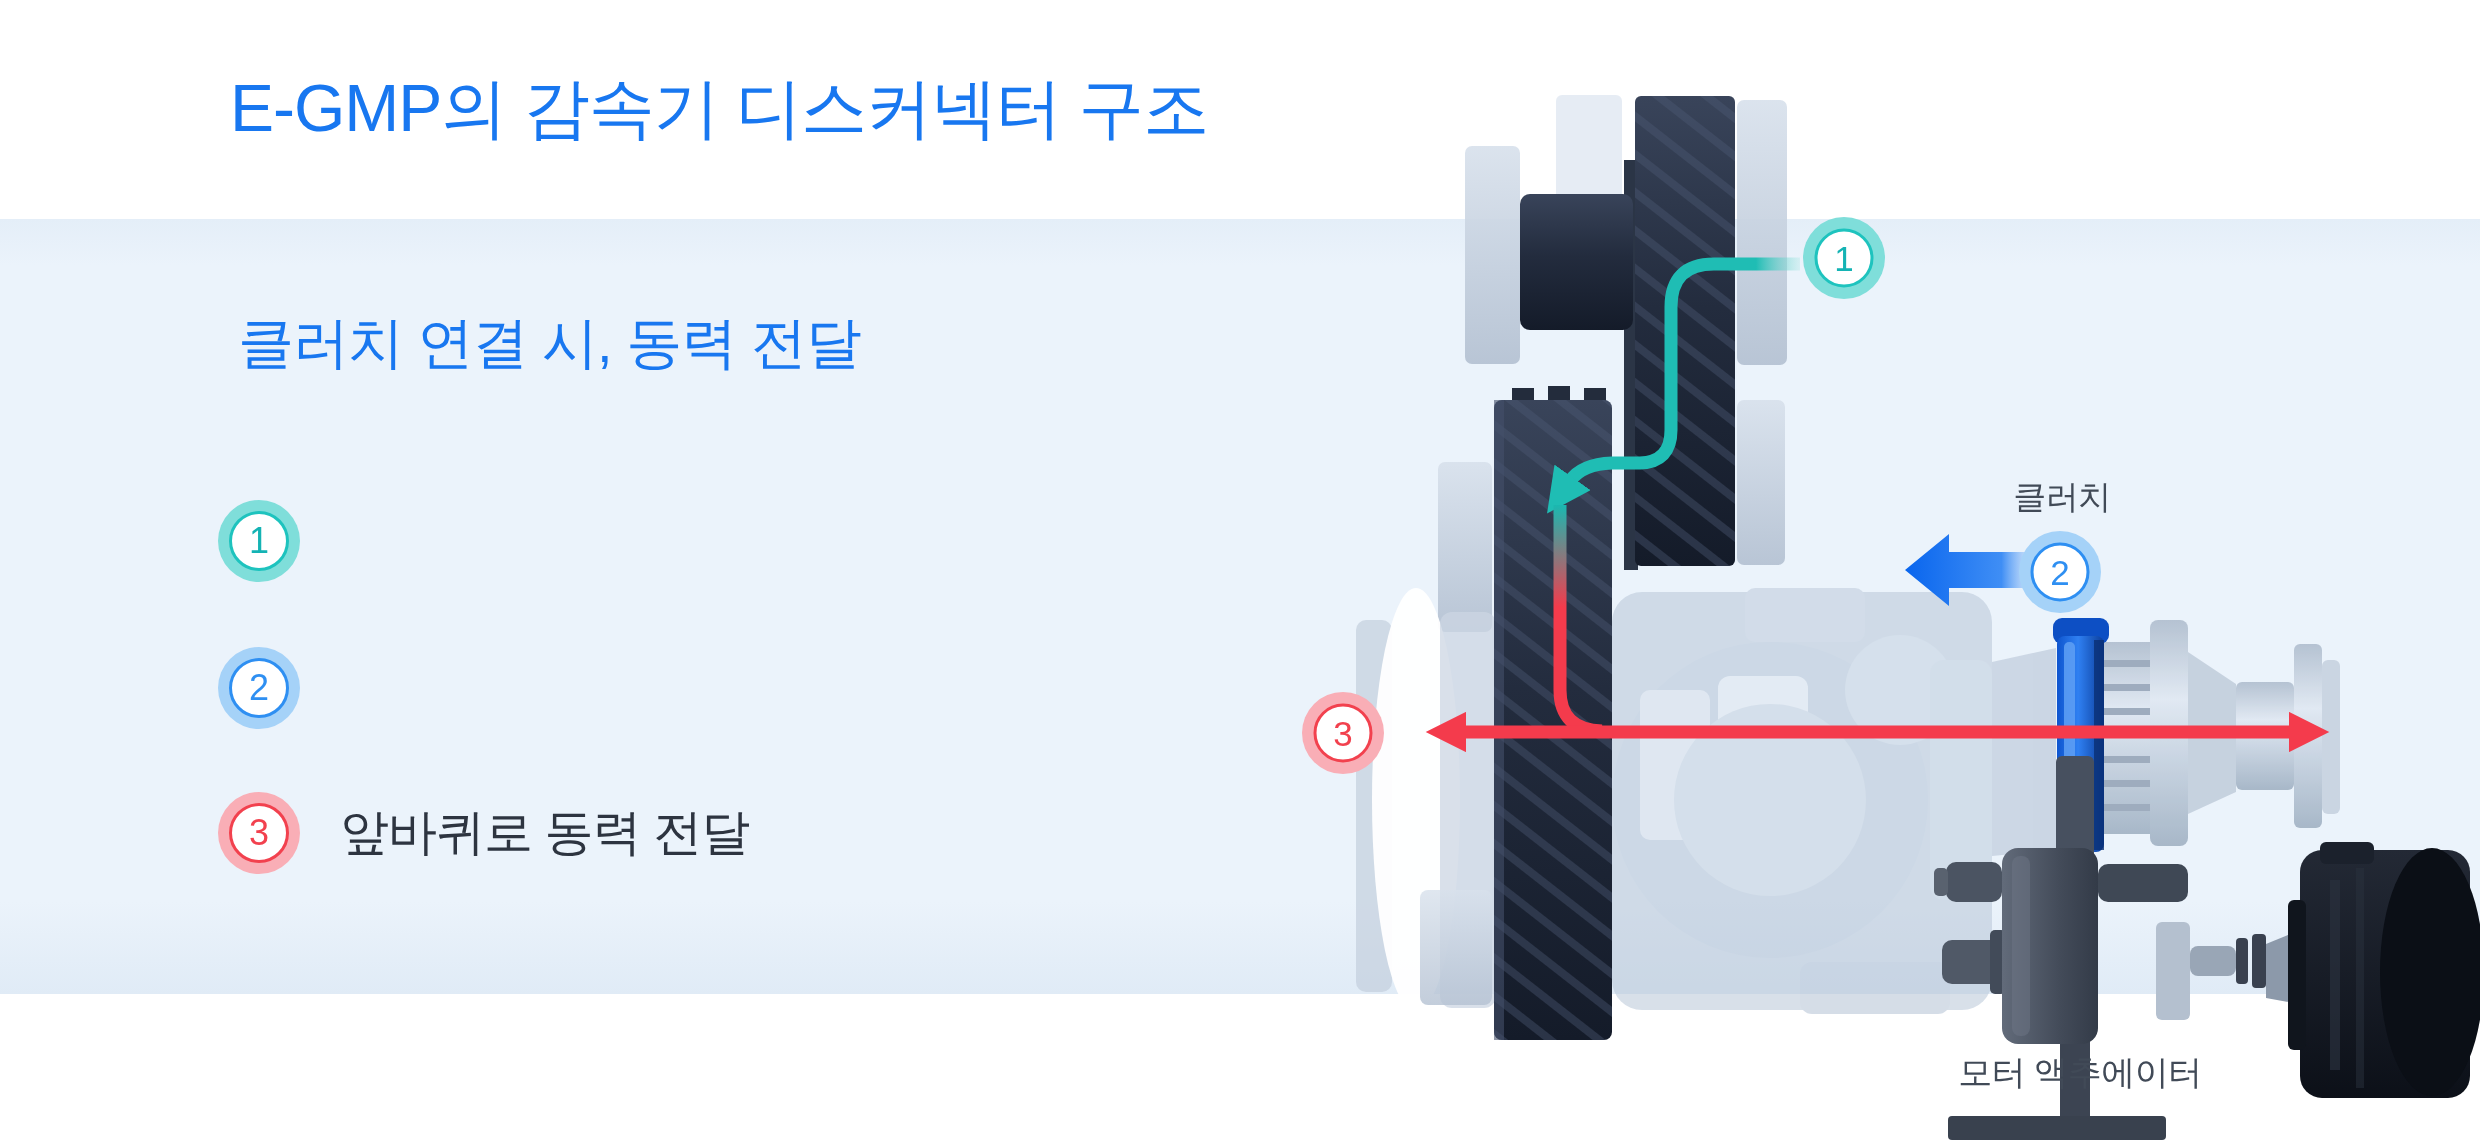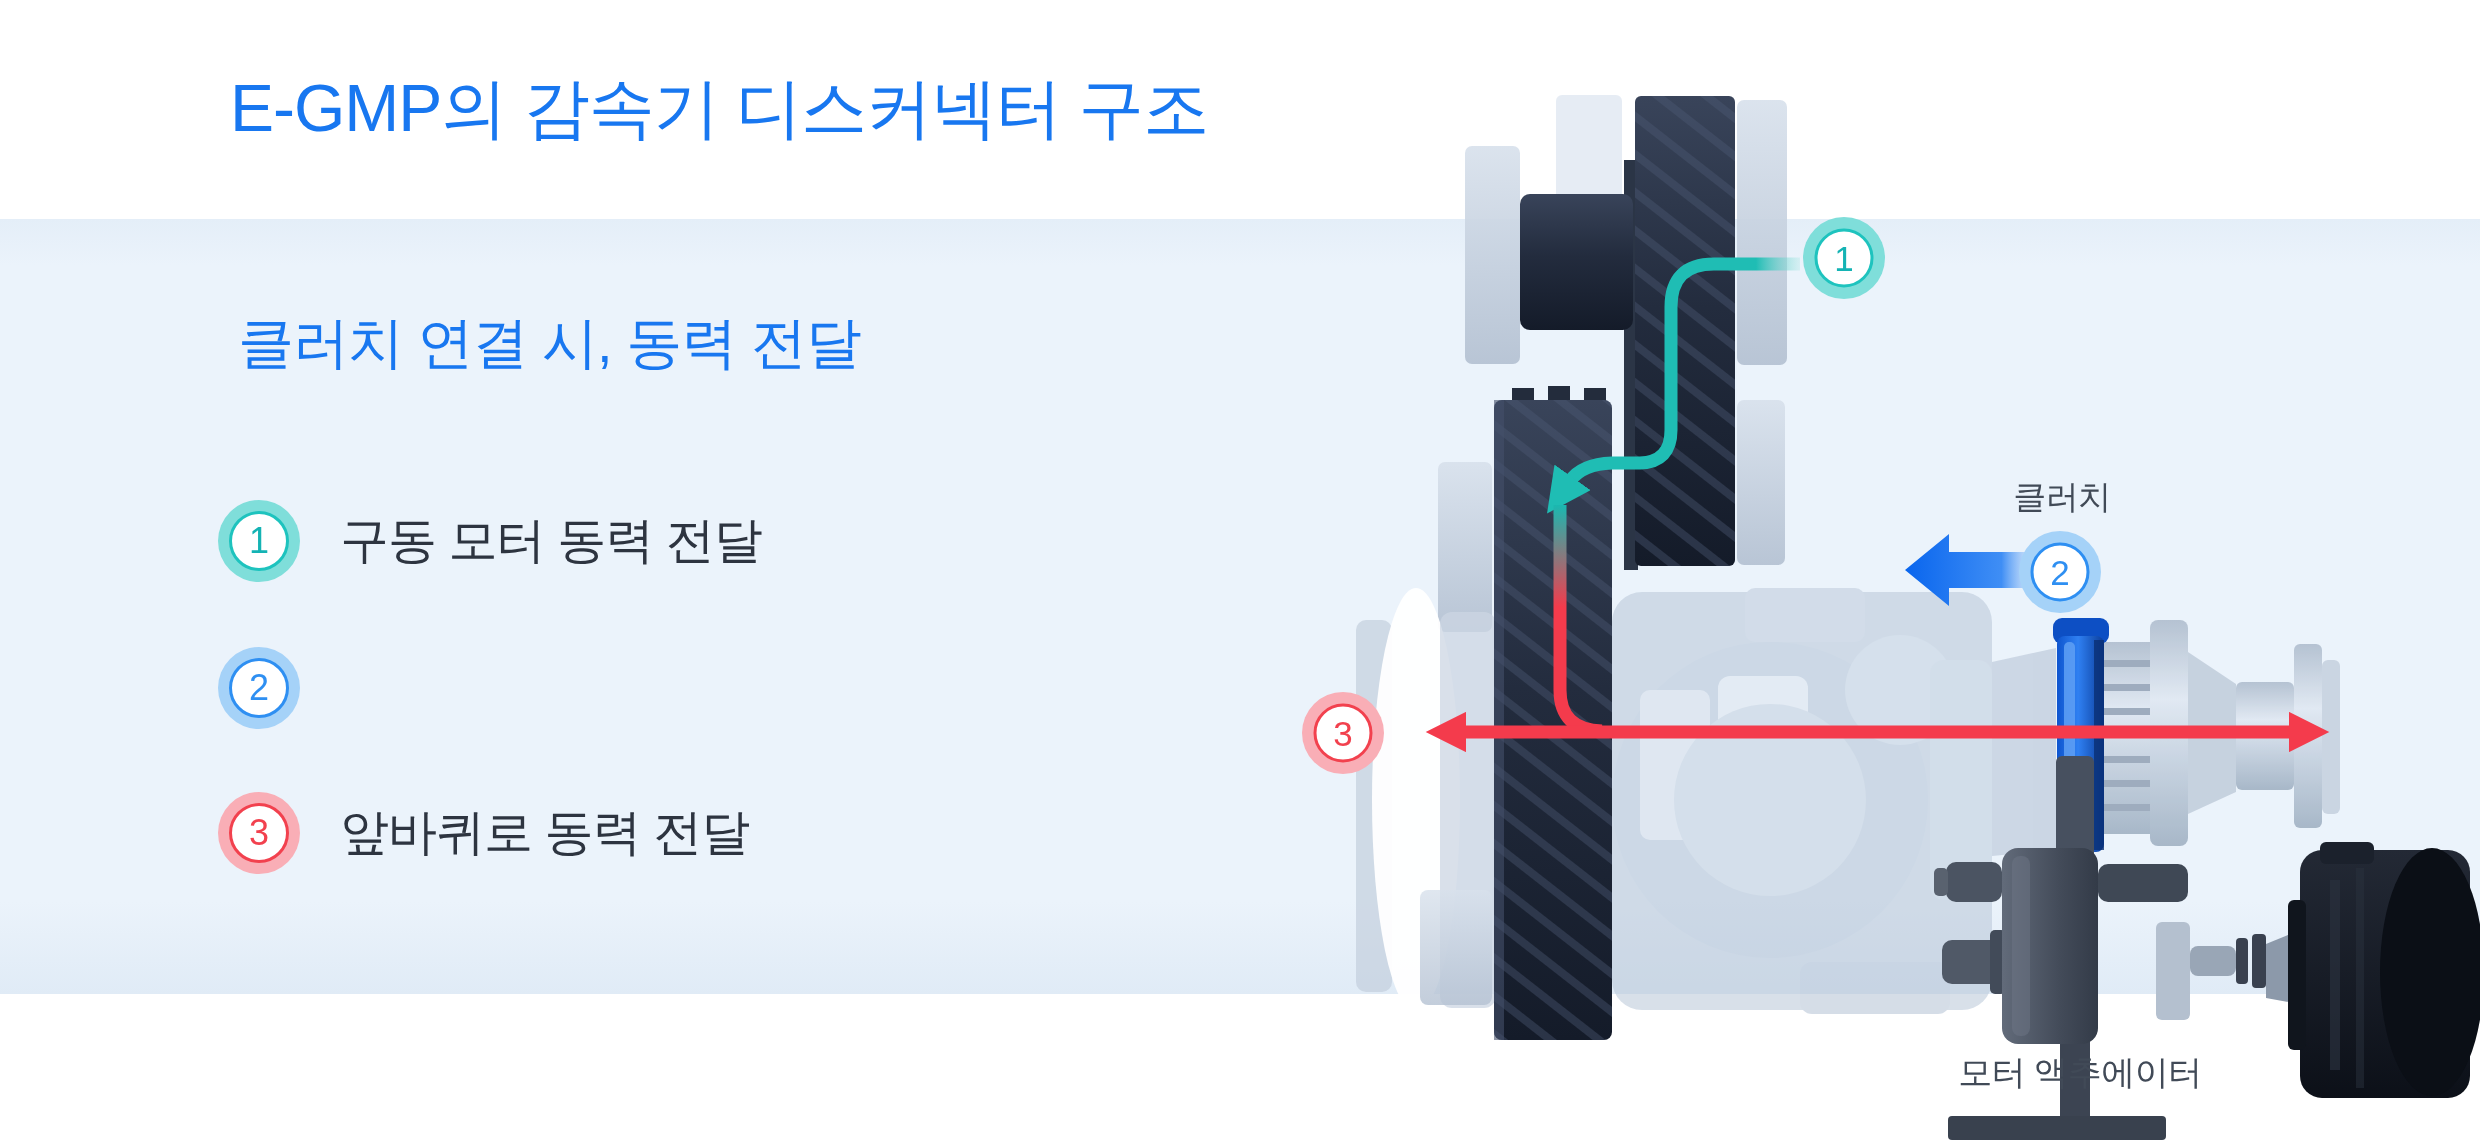--- a/index.html
+++ b/index.html
@@ -50,21 +50,20 @@
 
   <div class="band"></div>
 
   <h1 class="page-title">E-GMP의 감속기 디스커넥터 구조</h1>
   <div class="subtitle">클러치 연결 시, 동력 전달</div>
 
   <div class="step step-teal" style="top:500px">
     <span class="badge">
       <span class="badge-inner">1</span>
     </span>
-    <span class="step-label">구동 모터 동력 전달</span>
   </div>
 
   <div class="step step-blue" style="top:647px">
     <span class="badge">
       <span class="badge-inner">2</span>
     </span>
   </div>
 
   <div class="step step-red" style="top:792px">
     <span class="badge">

